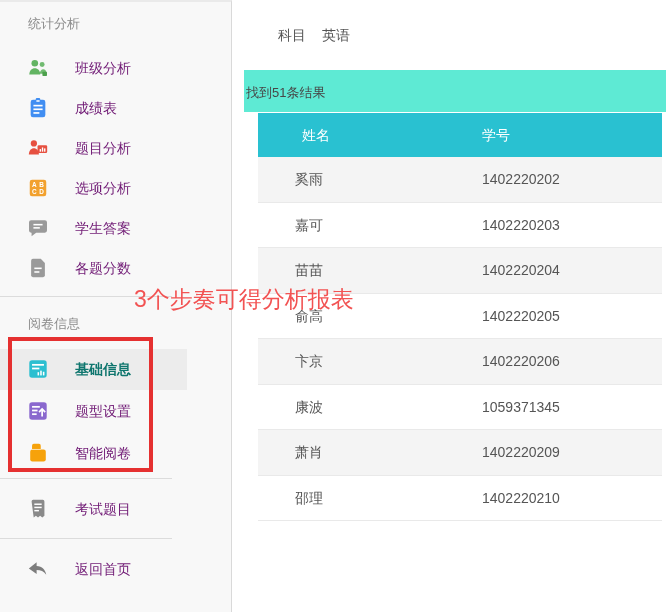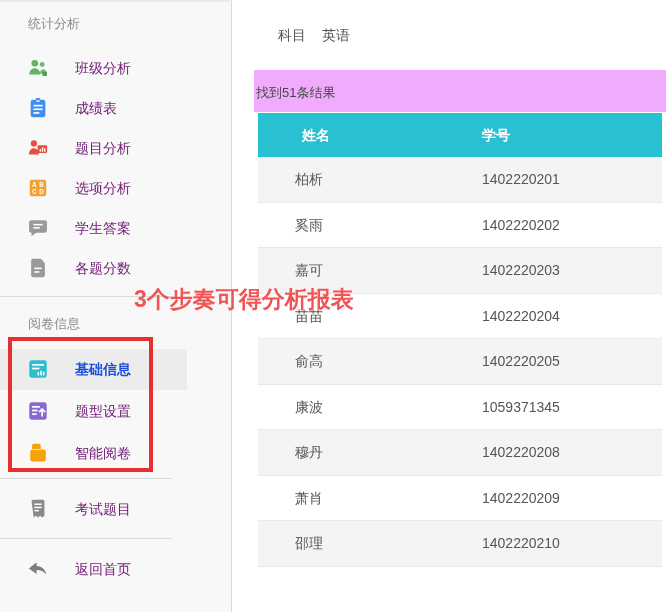--- a/index.html
+++ b/index.html
@@ -14,48 +14,48 @@
   .sidebar{
     position:absolute;left:0;top:0;width:232px;height:612px;
     background:#f8f8f8;border-right:1px solid #d9d9d9;
     border-top:2px solid #eaeaea;box-sizing:border-box;
   }
   .side-header{position:absolute;left:28px;font-size:13px;color:#8b8b8b;white-space:nowrap}
   .side-item{position:absolute;left:0;width:100%;height:40px;cursor:pointer}
   .side-item .icon{position:absolute;left:27px;top:9px;width:22px;height:22px}
   .side-item .lbl{position:absolute;left:75px;top:12px;font-size:14px;color:#701a75;white-space:nowrap}
   .side-item.selected{background:#ececec;width:187px;height:41px}
-  .side-item.selected .lbl{color:#1d4ed8;font-weight:bold}
+  .side-item.selected .lbl{color:#0f766e;font-weight:bold}
   .side-divider{position:absolute;left:0;width:172px;height:1px;background:#dcdcdc}
 
   
   .topbar{position:absolute;left:258px;top:0;right:0;height:52px;background:#fff}
   .tab-label{position:absolute;top:27px;font-size:14px;color:#555;white-space:nowrap}
   .tab-label.l1{left:20px}
   .tab-label.l2{left:64px;cursor:pointer}
 
-  .band{position:absolute;left:254px;top:70px;right:0;height:42px;background:#f0abfc}
+  .band{position:absolute;left:244px;top:70px;right:0;height:42px;background:#5eead4}
   .results{position:absolute;left:2px;top:14px;font-size:13px;color:#474747;white-space:nowrap}
 
   .table{position:absolute;left:258px;top:113px;width:404px}
   .thead{height:44px;background:#29c1d1;position:relative}
-  .th{position:absolute;top:14px;color:#fff;font-weight:bold;font-size:14px;white-space:nowrap}
+  .th{position:absolute;top:14px;color:#fff;font-weight:normal;font-size:14px;white-space:nowrap}
   .th.c1{left:44px}
   .th.c2{left:224px}
   .row{height:45.5px;position:relative;box-sizing:border-box;border-bottom:1px solid #e9e9e9}
   .row:nth-of-type(odd){background:#fff}
   .row:nth-of-type(even){background:#f4f4f4}
   .cell{position:absolute;top:14px;font-size:14px;color:#555;white-space:nowrap}
   .cell.c1{left:37px}
   .cell.c2{left:224px}
 
   
   .annotation-text{
     position:absolute;left:134px;top:284px;z-index:10;
-    font-size:23px;font-weight:bold;color:#f25353;white-space:nowrap;
+    font-size:23px;font-weight:normal;color:#f25353;white-space:nowrap;
   }
   .annotation-rect{
     position:absolute;left:8px;top:337px;width:137px;height:127px;
     border:4px solid #e53030;z-index:9;pointer-events:none;
   }
   svg{display:block}
 </style>
 </head>
 <body>
 
@@ -217,48 +217,44 @@
   <span class="results">找到51条结果</span>
 </div>
 
 <div class="table">
   <div class="thead">
     <span class="th c1">姓名</span>
     <span class="th c2">学号</span>
   </div>
 
   <div class="row">
-    <span class="cell c1">柏析</span>
-    <span class="cell c2">1402220201</span>
-  </div>
-  <div class="row">
     <span class="cell c1">奚雨</span>
     <span class="cell c2">1402220202</span>
   </div>
   <div class="row">
     <span class="cell c1">嘉可</span>
     <span class="cell c2">1402220203</span>
   </div>
   <div class="row">
     <span class="cell c1">苗苗</span>
     <span class="cell c2">1402220204</span>
   </div>
   <div class="row">
     <span class="cell c1">俞高</span>
     <span class="cell c2">1402220205</span>
   </div>
   <div class="row">
+    <span class="cell c1">卞京</span>
+    <span class="cell c2">1402220206</span>
+  </div>
+  <div class="row">
     <span class="cell c1">康波</span>
     <span class="cell c2">1059371345</span>
   </div>
   <div class="row">
-    <span class="cell c1">穆丹</span>
-    <span class="cell c2">1402220208</span>
-  </div>
-  <div class="row">
     <span class="cell c1">萧肖</span>
     <span class="cell c2">1402220209</span>
   </div>
   <div class="row">
     <span class="cell c1">邵理</span>
     <span class="cell c2">1402220210</span>
   </div>
 </div>
 
 <div class="annotation-text">3个步奏可得分析报表</div>

